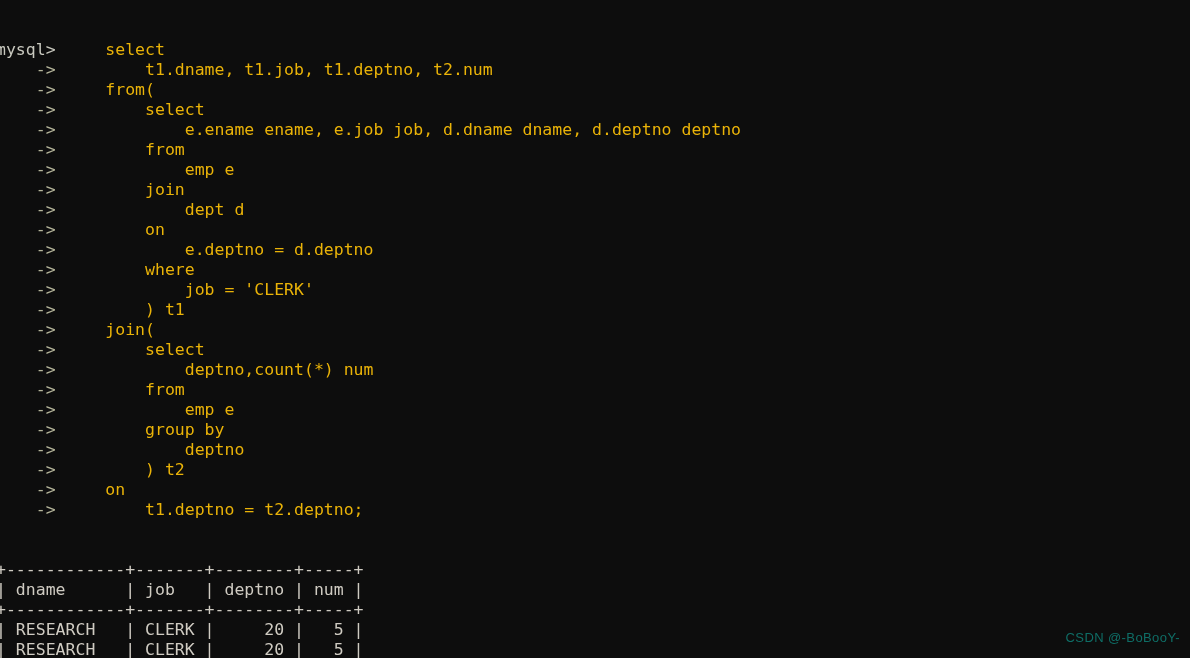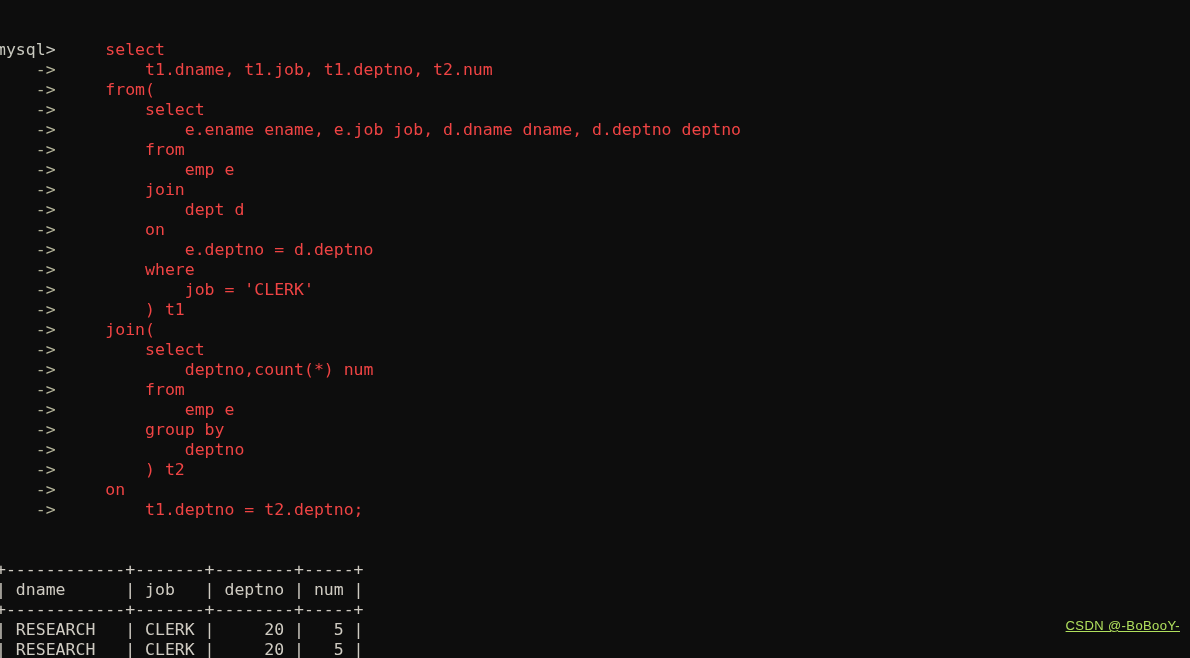--- a/index.html
+++ b/index.html
@@ -34,36 +34,35 @@
     white-space: pre;
     font-family: "DejaVu Sans Mono", "Liberation Mono", monospace;
   }
   .prompt {
     color: #c8c8be;
   }
   .cont {
     color: #b5b59a;
   }
   .sqltext {
-    color: #ef4444;
+    color: #eab308;
   }
   .tbl {
     color: #cfcbc2;
   }
   #watermark {
     position: absolute;
     right: 10px;
-    bottom: 25px;
-    color: #bef264;
+    bottom: 13px;
+    color: #0f766e;
     font-family: "Liberation Sans", sans-serif;
     font-size: 13px;
     letter-spacing: 0.4px;
     white-space: pre;
     opacity: 0.92;
-    text-decoration: underline;
   }
 </style>
 </head>
 <body>
 
 <div id="terminal">
   <div id="sql-block"><div class="line"><span class="prompt">mysql&gt;</span><span class="sqltext">     select</span></div><div class="line"><span class="cont">    -&gt;</span><span class="sqltext">         t1.dname, t1.job, t1.deptno, t2.num</span></div><div class="line"><span class="cont">    -&gt;</span><span class="sqltext">     from(</span></div><div class="line"><span class="cont">    -&gt;</span><span class="sqltext">         select</span></div><div class="line"><span class="cont">    -&gt;</span><span class="sqltext">             e.ename ename, e.job job, d.dname dname, d.deptno deptno</span></div><div class="line"><span class="cont">    -&gt;</span><span class="sqltext">         from</span></div><div class="line"><span class="cont">    -&gt;</span><span class="sqltext">             emp e</span></div><div class="line"><span class="cont">    -&gt;</span><span class="sqltext">         join</span></div><div class="line"><span class="cont">    -&gt;</span><span class="sqltext">             dept d</span></div><div class="line"><span class="cont">    -&gt;</span><span class="sqltext">         on</span></div><div class="line"><span class="cont">    -&gt;</span><span class="sqltext">             e.deptno = d.deptno</span></div><div class="line"><span class="cont">    -&gt;</span><span class="sqltext">         where</span></div><div class="line"><span class="cont">    -&gt;</span><span class="sqltext">             job = 'CLERK'</span></div><div class="line"><span class="cont">    -&gt;</span><span class="sqltext">         ) t1</span></div><div class="line"><span class="cont">    -&gt;</span><span class="sqltext">     join(</span></div><div class="line"><span class="cont">    -&gt;</span><span class="sqltext">         select</span></div><div class="line"><span class="cont">    -&gt;</span><span class="sqltext">             deptno,count(*) num</span></div><div class="line"><span class="cont">    -&gt;</span><span class="sqltext">         from</span></div><div class="line"><span class="cont">    -&gt;</span><span class="sqltext">             emp e</span></div><div class="line"><span class="cont">    -&gt;</span><span class="sqltext">         group by</span></div><div class="line"><span class="cont">    -&gt;</span><span class="sqltext">             deptno</span></div><div class="line"><span class="cont">    -&gt;</span><span class="sqltext">         ) t2</span></div><div class="line"><span class="cont">    -&gt;</span><span class="sqltext">     on</span></div><div class="line"><span class="cont">    -&gt;</span><span class="sqltext">         t1.deptno = t2.deptno;</span></div></div>
   <div id="result-block"><div class="line tbl">+------------+-------+--------+-----+</div><div class="line tbl">| dname      | job   | deptno | num |</div><div class="line tbl">+------------+-------+--------+-----+</div><div class="line tbl">| RESEARCH   | CLERK |     20 |   5 |</div><div class="line tbl">| RESEARCH   | CLERK |     20 |   5 |</div></div>
   
 </div>

